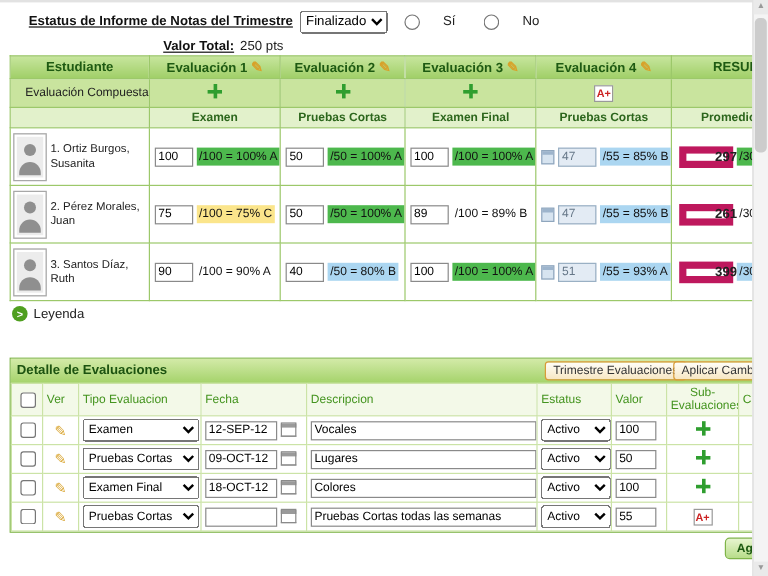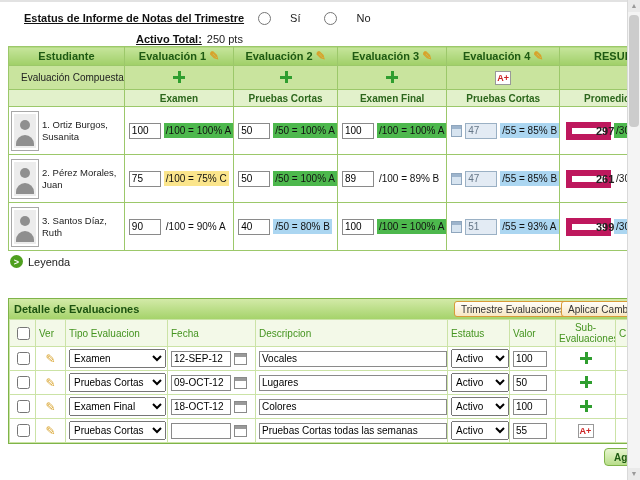--- a/index.html
+++ b/index.html
@@ -90,29 +90,32 @@
 </head>
 <body>
 
 <div class="topline"></div>
 
 <div class="page">
 
   <div class="topbar">
     <div class="row1">
       <span class="blbl">Estatus de Informe de Notas del Trimestre</span>
+      <select class="status-select">
+        <option>Finalizado</option>
+      </select>
       <span class="radio-group">
         <input type="radio" name="inactivar" style="">
         <span>Sí</span>
         <input type="radio" name="inactivar" style="">
         <span>No</span>
       </span>
     </div>
     <div class="row2">
-      <span class="blbl">Activo Total:</span>
+      <span class="blbl">Valor Total:</span>
       <span>250 pts</span>
     </div>
   </div>
 
   <table class="gradebook">
     <colgroup>
       <col style="width:92px">
         <col style="width:122px">
         <col style="width:112px">
       <col style="width:106px">

